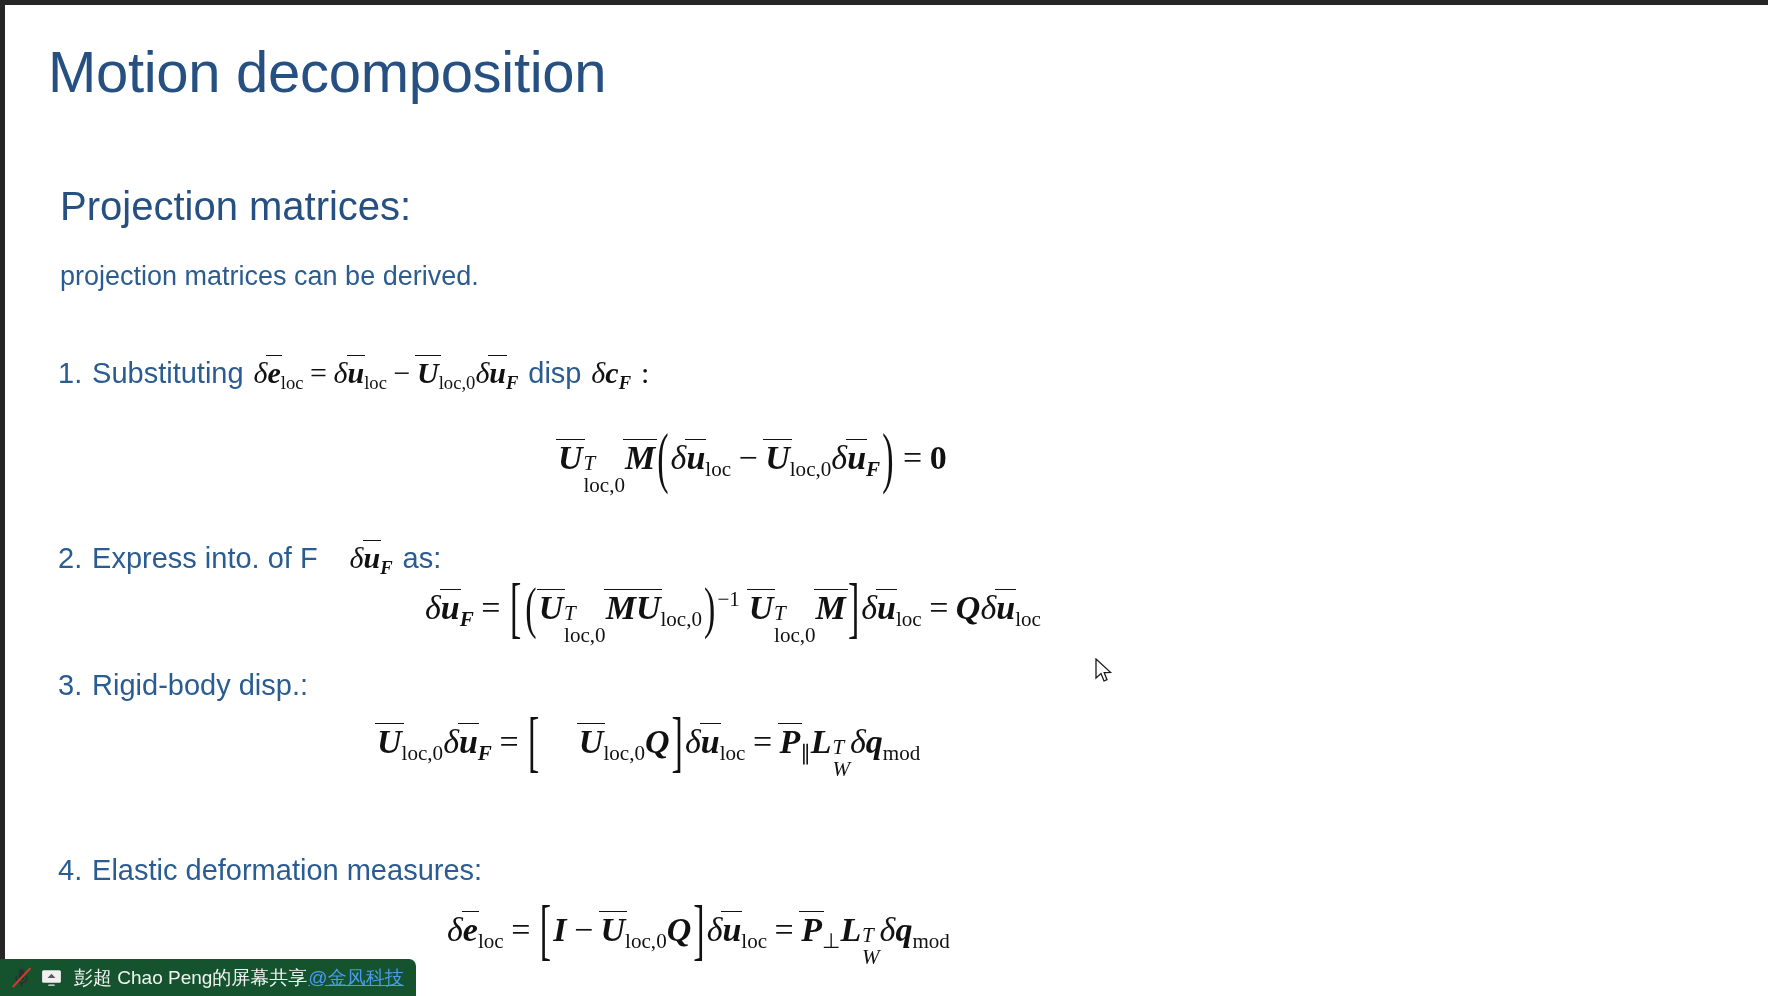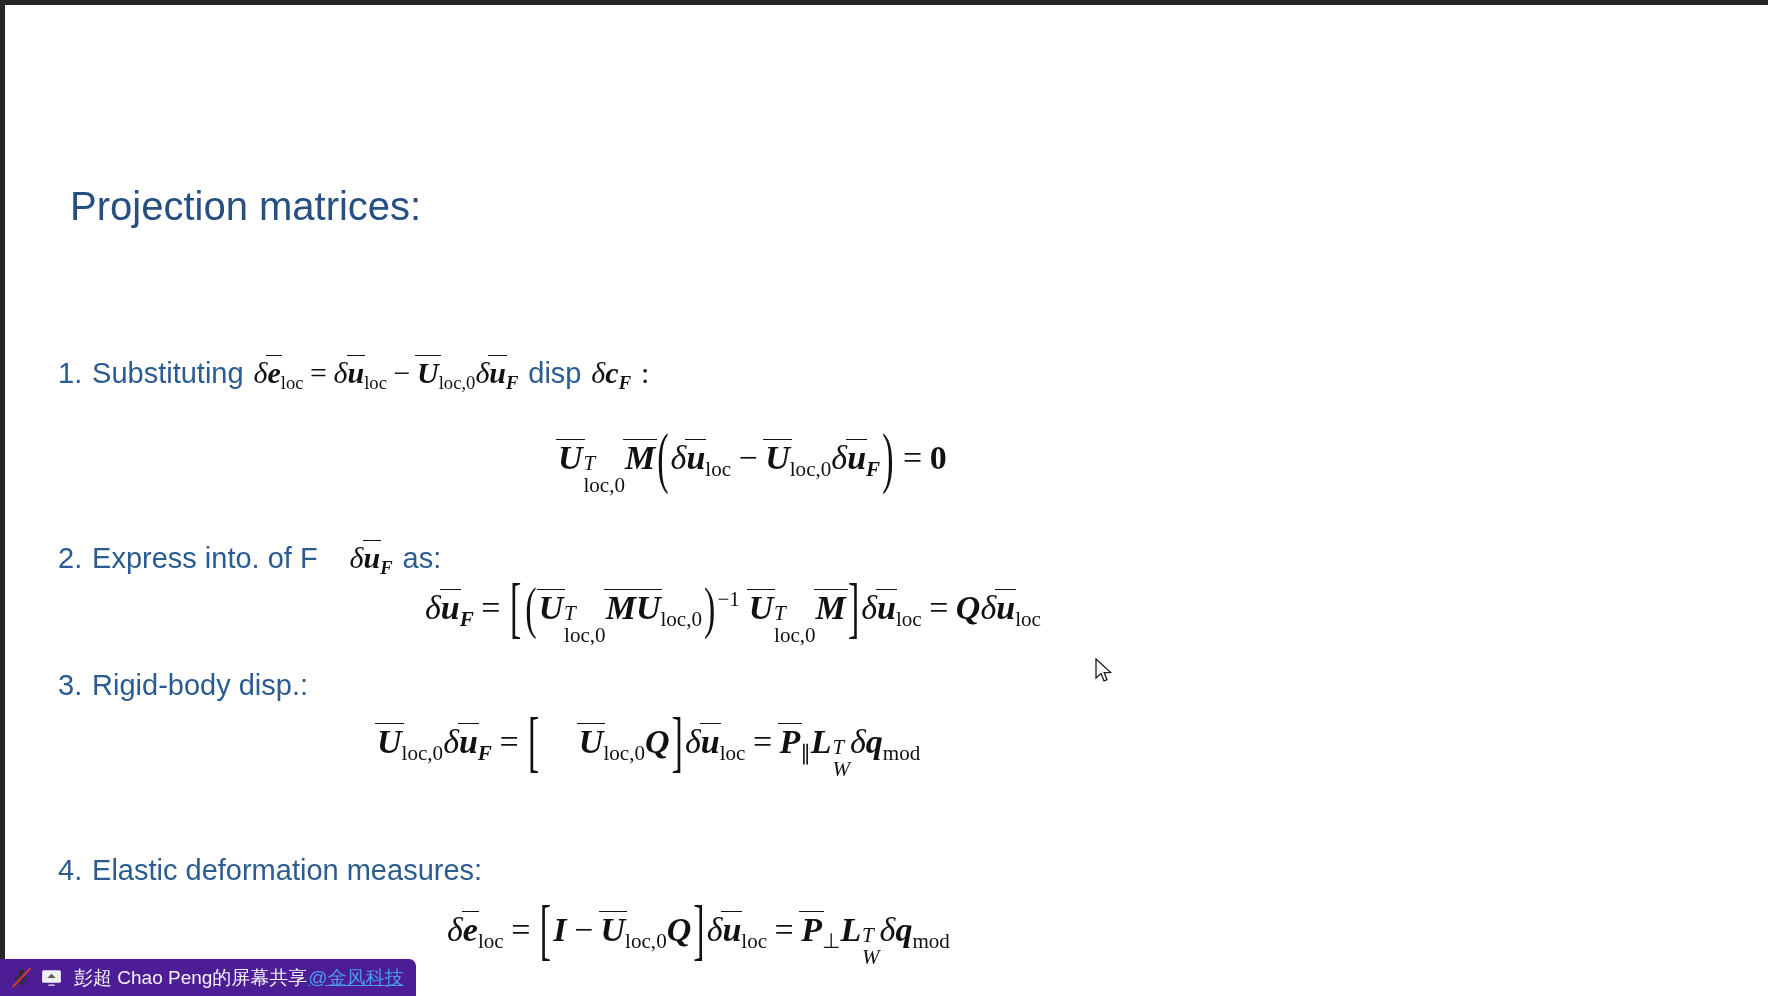--- a/index.html
+++ b/index.html
@@ -45,21 +45,21 @@
     line-height: 66px;
     color: #255081;
     font-weight: normal;
     letter-spacing: -0.3px;
     white-space: nowrap;
   }
 
   
   #section-heading {
     position: absolute;
-    left: 60px;
+    left: 50px;
     top: 172px;
     font-size: 40px;
     line-height: 48px;
     color: #255081;
     white-space: nowrap;
   }
 
   
   #intro-paragraph {
     position: absolute;
@@ -194,21 +194,21 @@
     height: 27px;
     pointer-events: none;
   }
 
   
   #share-taskbar {
     position: absolute;
     left: 0;
     bottom: 0;
     height: 37px;
-    background: #4c1d95;
+    background: #14532d;
     border-top-right-radius: 7px;
     display: flex;
     align-items: center;
     padding: 0 12px 0 8px;
     box-sizing: border-box;
   }
   #share-taskbar .tb-icon {
     width: 26px;
     height: 26px;
     display: inline-flex;
@@ -233,24 +233,26 @@
     margin-left: 1px;
     text-decoration: underline;
   }
 </style>
 </head>
 <body>
 
 <div id="window-frame">
   <div id="slide">
 
+    <div id="slide-title">Motion decomposition</div>
 
     <div id="section-heading">Projection matrices:</div>
 
     <div id="intro-paragraph">
+      <span class="ln">projection matrices can be derived.</span>
     </div>
 
     <div class="step-line" id="step-1">
       <span class="step-text">1.</span>
       <span class="sp"></span>
       <span class="step-text">Substituting</span>
       <span class="sp"></span>
 
       <span class="math inline-math">
         <span class="mi">δ</span>

